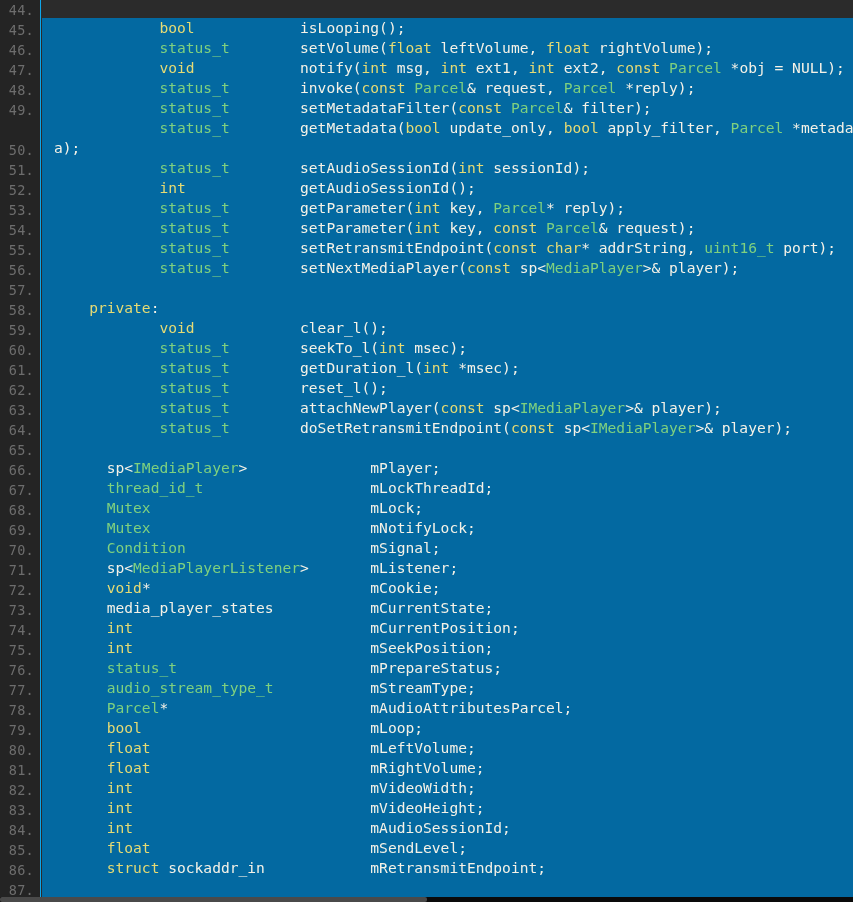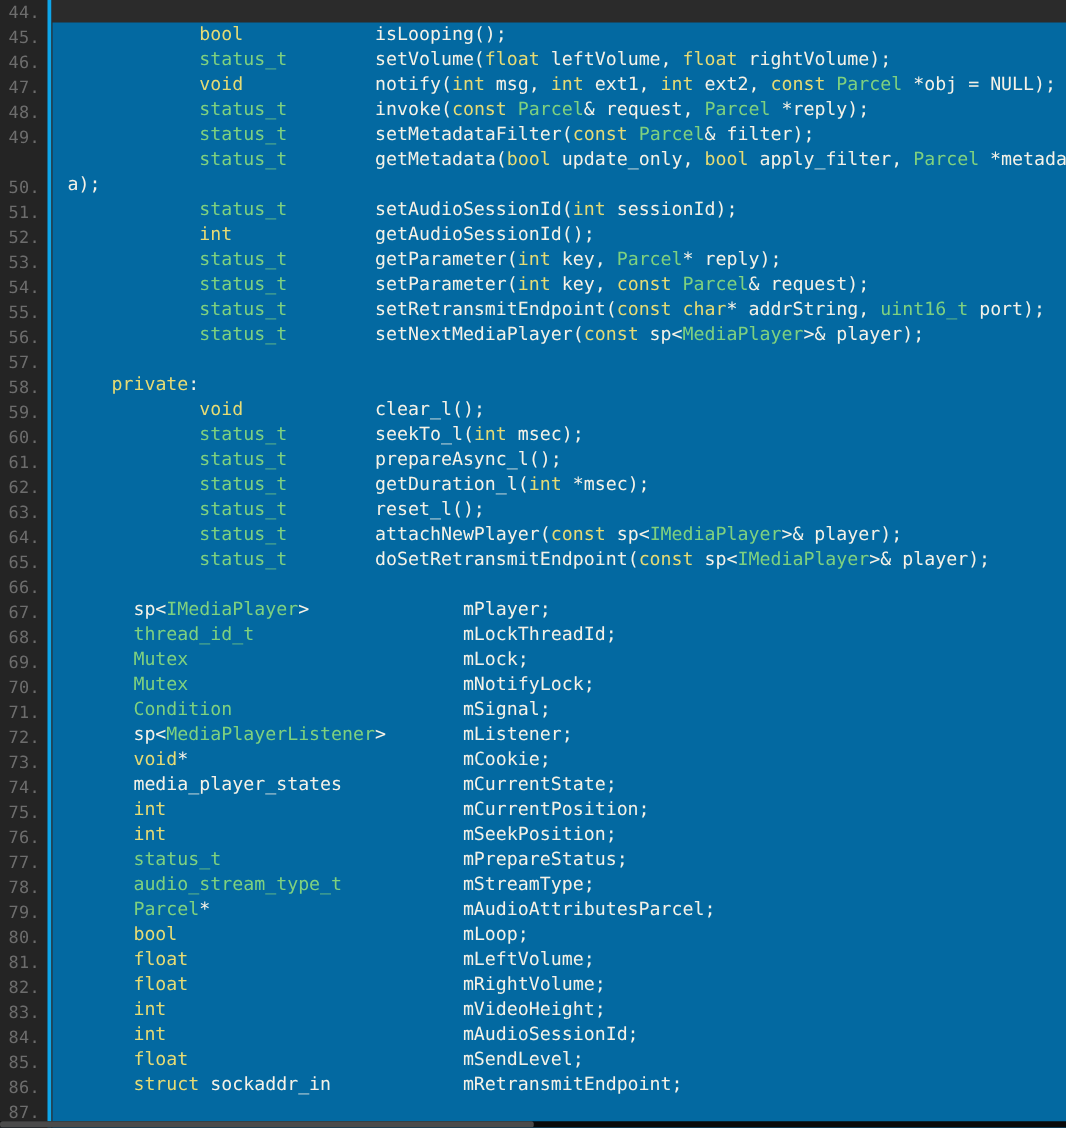--- a/index.html
+++ b/index.html
@@ -23,21 +23,21 @@
   }
 
   
   #gutter {
     position: absolute;
     left: 0;
     top: 0;
     width: 41px;
     height: 902px;
     background: #242424;
-    border-right: 3px solid #0ea5e9;
+    border-right: 1px solid #0ea5e9;
     box-sizing: border-box;
     z-index: 3;
   }
   #gutter-inner {
     position: relative;
     padding-top: 0px;
   }
   .ln {
     height: 20px;
     line-height: 20px;
@@ -166,21 +166,20 @@
         <div class="code-line"><span class="id">            </span><span class="typ">status_t</span><span class="id">        setAudioSessionId(</span><span class="kw">int</span><span class="id"> sessionId);</span></div>
         <div class="code-line"><span class="id">            </span><span class="kw">int</span><span class="id">             getAudioSessionId();</span></div>
         <div class="code-line"><span class="id">            </span><span class="typ">status_t</span><span class="id">        getParameter(</span><span class="kw">int</span><span class="id"> key, </span><span class="typ">Parcel</span><span class="id">* reply);</span></div>
         <div class="code-line"><span class="id">            </span><span class="typ">status_t</span><span class="id">        setParameter(</span><span class="kw">int</span><span class="id"> key, </span><span class="kw">const</span><span class="id"> </span><span class="typ">Parcel</span><span class="id">&amp; request);</span></div>
         <div class="code-line"><span class="id">            </span><span class="typ">status_t</span><span class="id">        setRetransmitEndpoint(</span><span class="kw">const</span><span class="id"> </span><span class="kw">char</span><span class="id">* addrString, </span><span class="typ">uint16_t</span><span class="id"> port);</span></div>
         <div class="code-line"><span class="id">            </span><span class="typ">status_t</span><span class="id">        setNextMediaPlayer(</span><span class="kw">const</span><span class="id"> sp&lt;</span><span class="typ">MediaPlayer</span><span class="id">&gt;&amp; player);</span></div>
         <div class="code-line">&nbsp;</div>
         <div class="code-line"><span class="id">    </span><span class="kw">private</span><span class="id">:</span></div>
         <div class="code-line"><span class="id">            </span><span class="kw">void</span><span class="id">            clear_l();</span></div>
         <div class="code-line"><span class="id">            </span><span class="typ">status_t</span><span class="id">        seekTo_l(</span><span class="kw">int</span><span class="id"> msec);</span></div>
-        <div class="code-line"><span class="id">            </span><span class="typ">status_t</span><span class="id">        prepareAsync_l();</span></div>
         <div class="code-line"><span class="id">            </span><span class="typ">status_t</span><span class="id">        getDuration_l(</span><span class="kw">int</span><span class="id"> *msec);</span></div>
         <div class="code-line"><span class="id">            </span><span class="typ">status_t</span><span class="id">        reset_l();</span></div>
         <div class="code-line"><span class="id">            </span><span class="typ">status_t</span><span class="id">        attachNewPlayer(</span><span class="kw">const</span><span class="id"> sp&lt;</span><span class="typ">IMediaPlayer</span><span class="id">&gt;&amp; player);</span></div>
         <div class="code-line"><span class="id">            </span><span class="typ">status_t</span><span class="id">        doSetRetransmitEndpoint(</span><span class="kw">const</span><span class="id"> sp&lt;</span><span class="typ">IMediaPlayer</span><span class="id">&gt;&amp; player);</span></div>
         <div class="code-line">&nbsp;</div>
         <div class="code-line"><span class="id">      sp&lt;</span><span class="typ">IMediaPlayer</span><span class="id">&gt;              mPlayer;</span></div>
         <div class="code-line"><span class="id">      </span><span class="typ">thread_id_t</span><span class="id">                   mLockThreadId;</span></div>
         <div class="code-line"><span class="id">      </span><span class="typ">Mutex</span><span class="id">                         mLock;</span></div>
         <div class="code-line"><span class="id">      </span><span class="typ">Mutex</span><span class="id">                         mNotifyLock;</span></div>
         <div class="code-line"><span class="id">      </span><span class="typ">Condition</span><span class="id">                     mSignal;</span></div>
@@ -188,20 +187,21 @@
         <div class="code-line"><span class="id">      </span><span class="kw">void</span><span class="id">*                         mCookie;</span></div>
         <div class="code-line"><span class="id">      media_player_states           mCurrentState;</span></div>
         <div class="code-line"><span class="id">      </span><span class="kw">int</span><span class="id">                           mCurrentPosition;</span></div>
         <div class="code-line"><span class="id">      </span><span class="kw">int</span><span class="id">                           mSeekPosition;</span></div>
         <div class="code-line"><span class="id">      </span><span class="typ">status_t</span><span class="id">                      mPrepareStatus;</span></div>
         <div class="code-line"><span class="id">      </span><span class="typ">audio_stream_type_t</span><span class="id">           mStreamType;</span></div>
         <div class="code-line"><span class="id">      </span><span class="typ">Parcel</span><span class="id">*                       mAudioAttributesParcel;</span></div>
         <div class="code-line"><span class="id">      </span><span class="kw">bool</span><span class="id">                          mLoop;</span></div>
         <div class="code-line"><span class="id">      </span><span class="kw">float</span><span class="id">                         mLeftVolume;</span></div>
         <div class="code-line"><span class="id">      </span><span class="kw">float</span><span class="id">                         mRightVolume;</span></div>
+        <div class="code-line"><span class="id">      </span><span class="kw">int</span><span class="id">                           mVideoWidth;</span></div>
         <div class="code-line"><span class="id">      </span><span class="kw">int</span><span class="id">                           mVideoHeight;</span></div>
         <div class="code-line"><span class="id">      </span><span class="kw">int</span><span class="id">                           mAudioSessionId;</span></div>
         <div class="code-line"><span class="id">      </span><span class="kw">float</span><span class="id">                         mSendLevel;</span></div>
         <div class="code-line"><span class="id">      </span><span class="kw">struct</span><span class="id"> sockaddr_in            mRetransmitEndpoint;</span></div>
       </div>
   </div>
 
   <div id="hscroll">
     <div id="hscroll-thumb" style="width: 427px;"></div>
   </div>

